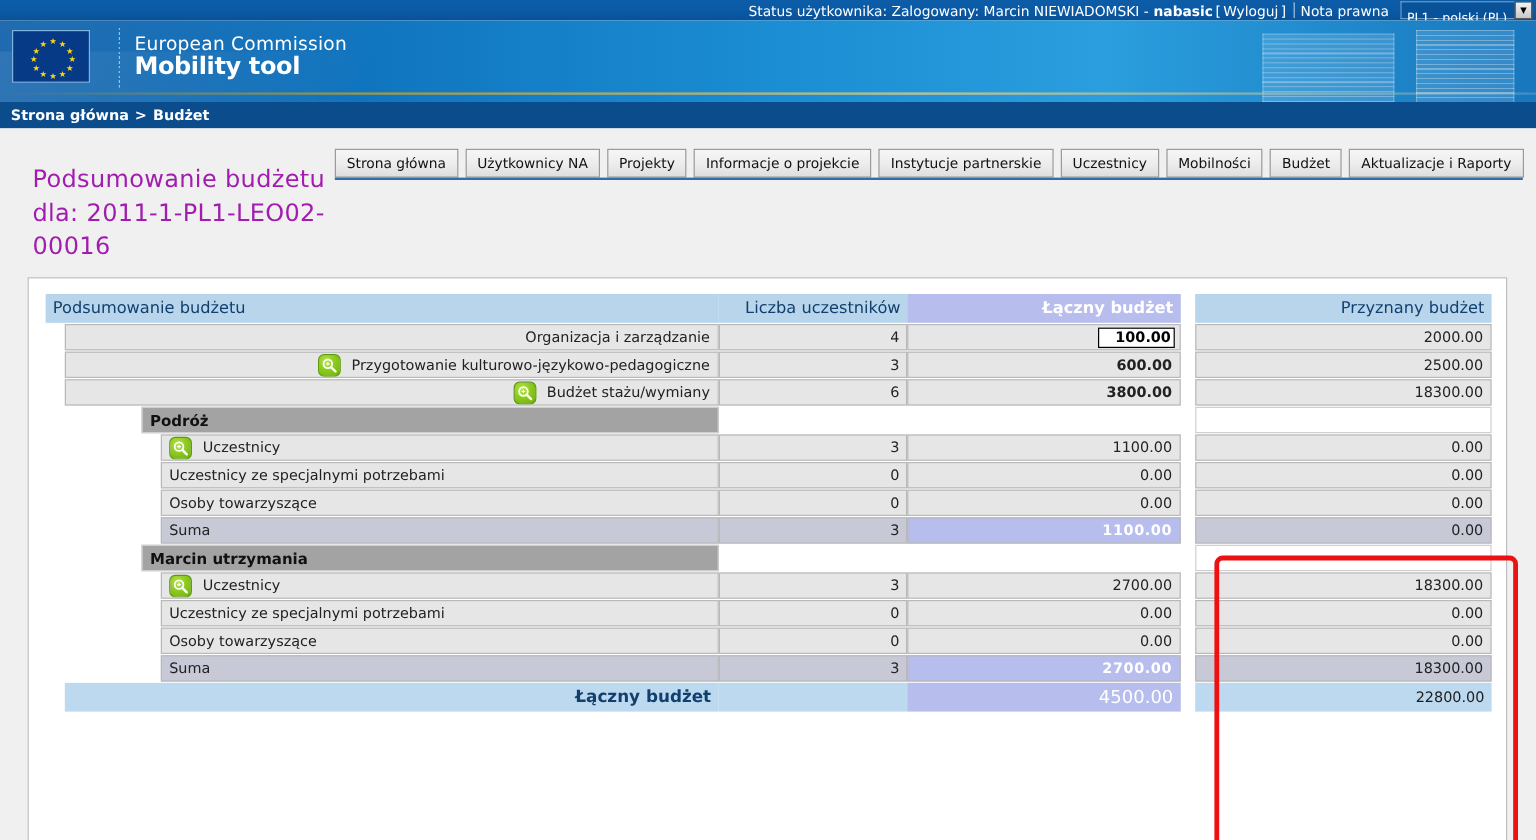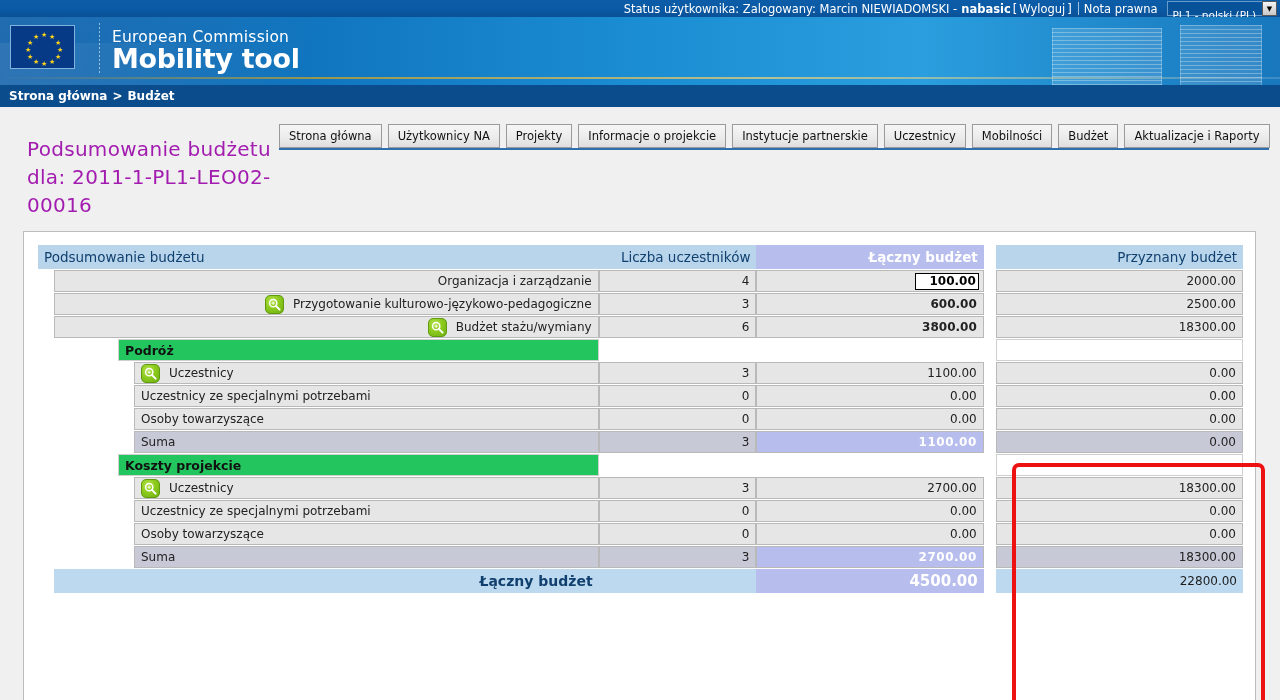--- a/index.html
+++ b/index.html
@@ -68,21 +68,21 @@
   }
   #eu-flag .star {
     position: absolute; width: 5px; height: 5px; color: #ffd617; font-size: 7px;
   }
   #banner .dotline {
     position: absolute; left: 99px; top: 6px; width: 1px; height: 50px;
     background: repeating-linear-gradient(to bottom, rgba(255,255,255,0.55) 0 2px, transparent 2px 4px);
   }
   #brandwrap { position: absolute; left: 112px; top: 11px; color: #ffffff; }
   #brand-line1 { font-size: 15.5px; letter-spacing: 0.2px; }
-  #brand-line2 { font-size: 27px; font-weight: bold; letter-spacing: -0.3px; margin-top: -3px; }
+  #brand-line2 { font-size: 20px; font-weight: bold; letter-spacing: -0.3px; margin-top: -3px; }
   #org-title {
     position: absolute; left: 0; top: 0; width: 1010px; height: 68px;
     display: flex; align-items: center; justify-content: center;
     color: #ffffff; font-size: 16px; font-weight: bold; pointer-events: none;
   }
   
   #bldg { position: absolute; right: 0; top: 0; width: 280px; height: 68px; overflow: hidden; }
   #bldg .tower {
     position: absolute; bottom: 0; background: rgba(255,255,255,0.13);
     border-left: 1px solid rgba(255,255,255,0.25); border-right: 1px solid rgba(255,255,255,0.25);
@@ -171,26 +171,26 @@
   }
   .cell.hdr.accent {
     background: #b7bdec; color: #ffffff; font-weight: bold;
     justify-content: flex-end;
   }
   .cell.hdr.plain { background: #b9d5ec; color: #11406f; justify-content: flex-end; }
   .cell.bold { font-weight: bold; }
   .cell.sum { background: #c7cad6; }
   .cell.sum-accent { background: #b7bdec; color: #ffffff; font-weight: bold; justify-content: flex-end; letter-spacing: 0.5px; }
   .cell.grand { background: #bcd9ef; color: #11406f; font-size: 14px; font-weight: bold; height: 24px; border: none; }
-  .cell.grand-accent { background: #b7bdec; color: #ffffff; font-size: 15px; font-weight: bold; justify-content: flex-end; height: 24px; border: none; }
+  .cell.grand-accent { background: #b7bdec; color: #ffffff; font-size: 15px; font-weight: normal; justify-content: flex-end; height: 24px; border: none; }
   .cell.grand-grant { background: #bcd9ef; color: #1c1c1c; justify-content: flex-end; height: 24px; border: none; font-size: 12px; }
   .cell.sep { background: #ffffff; border: 1px solid #cfcfcf; }
   .cell.blank { background: transparent; border: none; }
   .cell.sectionhdr {
-    background: #22c55e; border: 1px solid #cfcfcf;
+    background: #a3a3a3; border: 1px solid #cfcfcf;
     font-weight: bold; font-size: 12.5px; color: #111111;
   }
   td.ind1 > .cell { margin-left: 16px; justify-content: flex-end; }
   td.ind2 > .cell { margin-left: 80px; }
   td.ind3 > .cell { margin-left: 96px; }
 
   
   .magnif {
     width: 19px; height: 19px; flex: 0 0 19px; margin-right: 9px;
     border-radius: 5px;
@@ -497,21 +497,21 @@
             <td>
               <div class="cell blank"></div>
             </td>
             <td>
               <div class="cell num sum">0.00</div>
             </td>
           </tr>
           <tr>
             <td class="ind2">
               <div class="cell sectionhdr">
-                <span>Koszty projekcie</span>
+                <span>Marcin utrzymania</span>
               </div>
             </td>
             <td>
               <div class="cell blank"></div>
             </td>
             <td>
               <div class="cell blank"></div>
             </td>
             <td>
               <div class="cell blank"></div>

